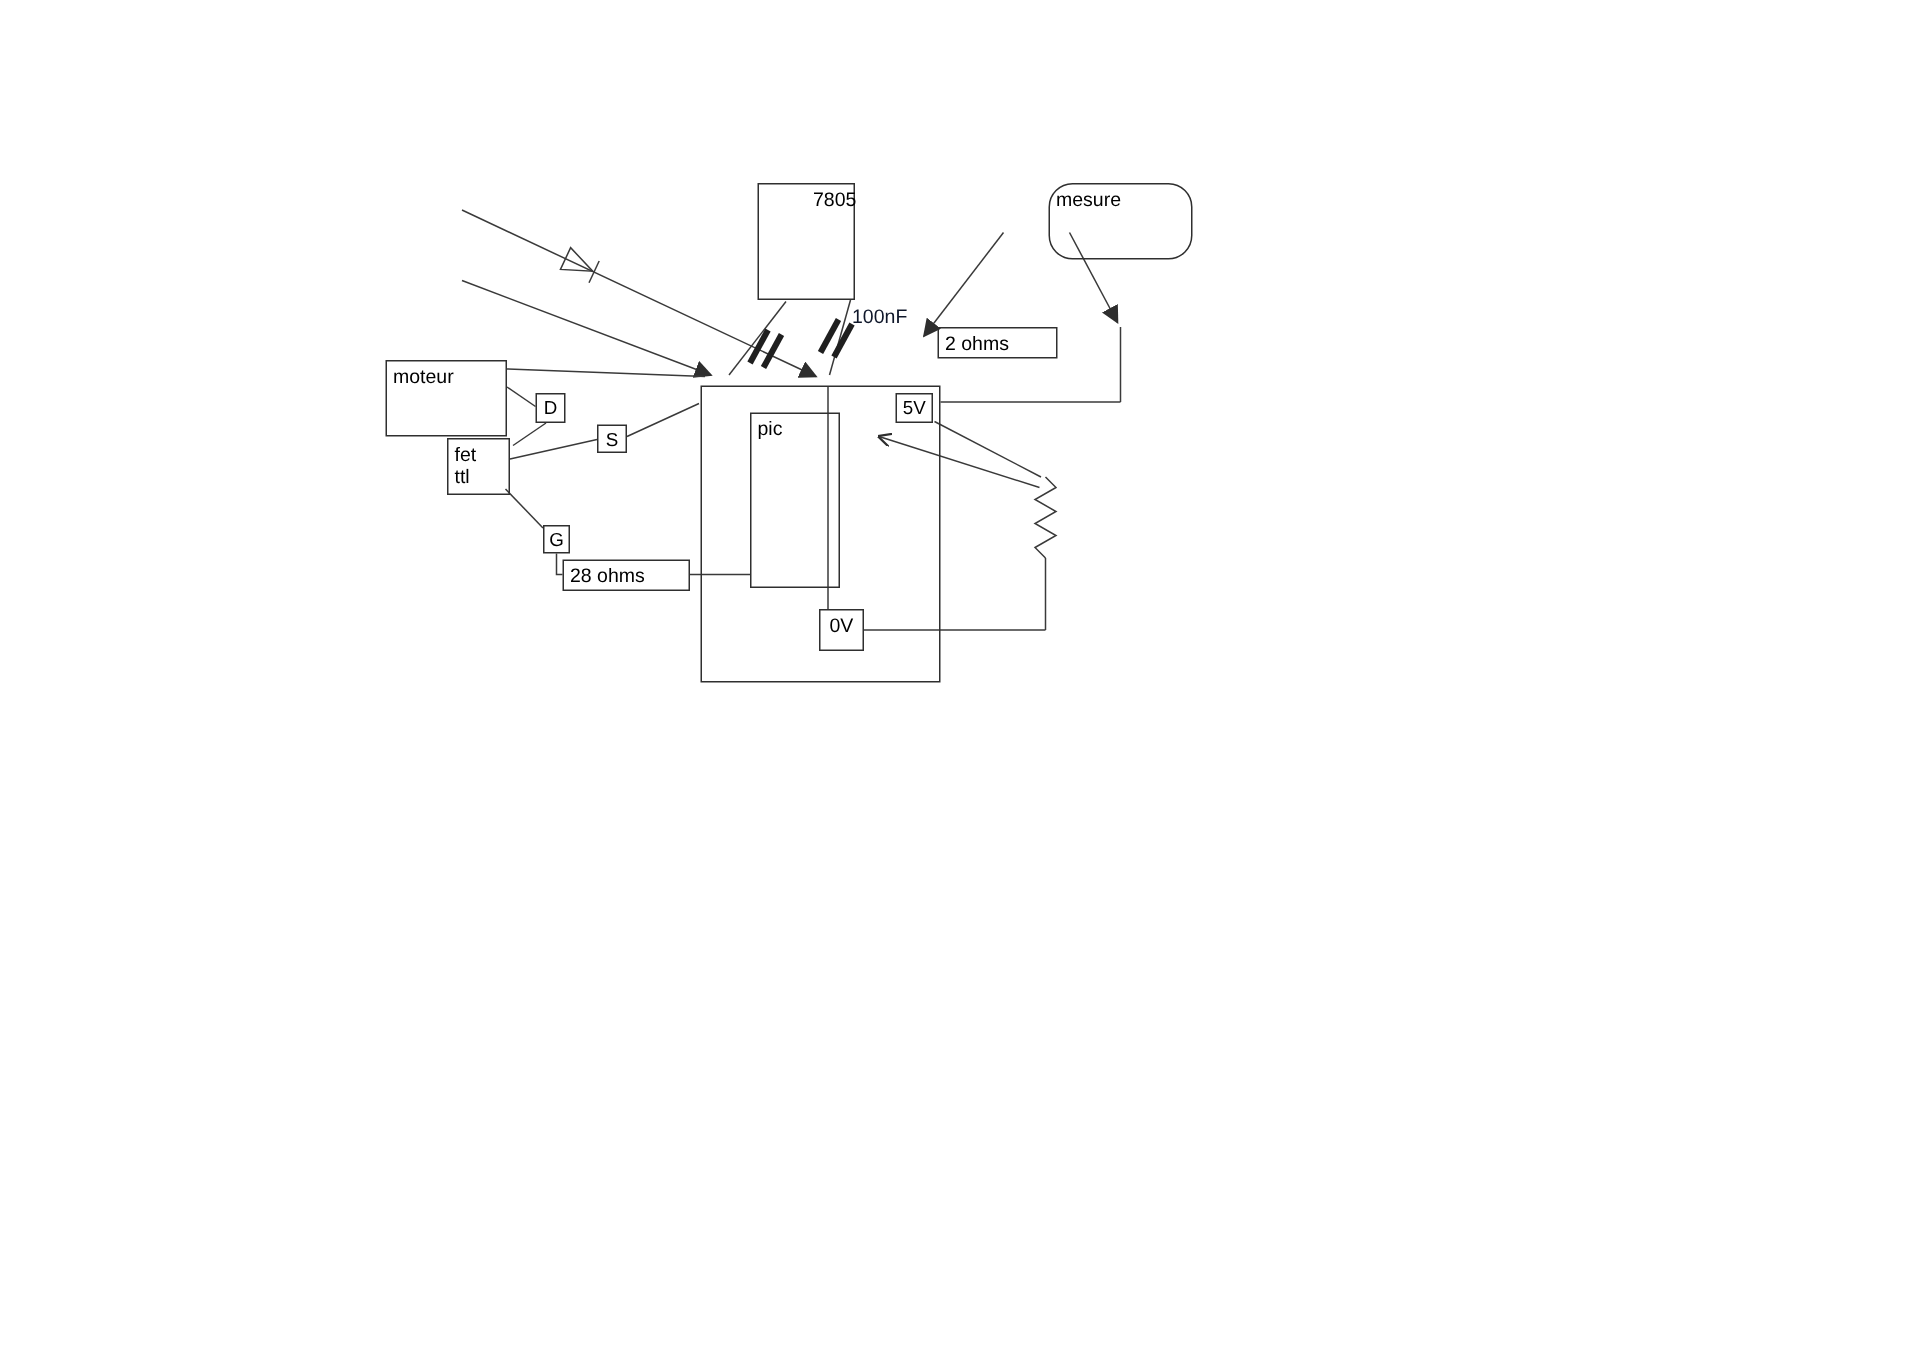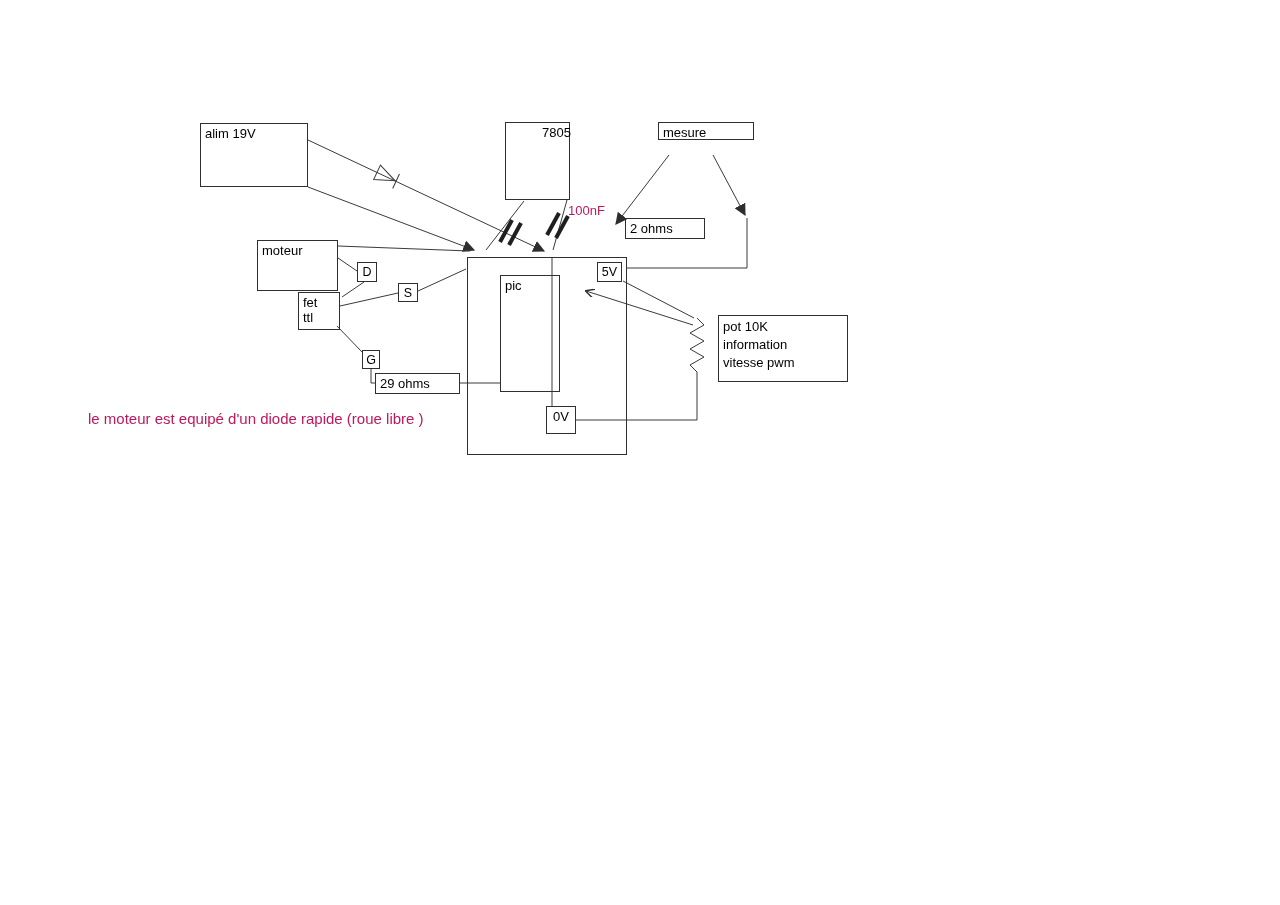--- a/index.html
+++ b/index.html
@@ -33,28 +33,28 @@
   }
   .pin {
     text-align: center;
     padding: 2px 0;
     font-size: 12.5px;
   }
   .plain-label {
     position: absolute;
     z-index: 2;
     font-size: 13px;
-    color: #be185d;
+    color: #0f172a;
     white-space: nowrap;
     text-align: center;
   }
   
   .b-alim   { left: 200px; top: 123px; width: 108px; height: 64px; }
   .b-7805   { left: 505px; top: 122px; width: 65px;  height: 78px; padding-left: 36px; }
-  .b-mesure { left: 658px; top: 122px; width: 96px;  height: 18px; }
+  .b-mesure { left: 699px; top: 122px; width: 96px;  height: 51px; border-radius: 16px; }
   .b-1ohms  { left: 625px; top: 218px; width: 80px;  height: 21px; }
   .b-moteur { left: 257px; top: 240px; width: 81px;  height: 51px; }
   .b-pind   { left: 357px; top: 262px; width: 20px;  height: 20px; }
   .b-pins   { left: 398px; top: 283px; width: 20px;  height: 19px; }
   .b-fet    { left: 298px; top: 292px; width: 42px;  height: 38px; }
   .b-ping   { left: 362px; top: 350px; width: 18px;  height: 19px; }
   .b-47ohms { left: 375px; top: 373px; width: 85px;  height: 21px; }
   .b-big    { left: 467px; top: 257px; width: 160px; height: 198px; }
   .b-pic    { left: 500px; top: 275px; width: 60px;  height: 117px; }
   .b-5v     { left: 597px; top: 262px; width: 25px;  height: 20px; }
@@ -116,23 +116,20 @@
     <g stroke="#1f1f1f" stroke-width="4">
       <line x1="500" y1="242" x2="512" y2="220"></line>
       <line x1="509" y1="245" x2="521" y2="223"></line>
     </g>
     <g stroke="#1f1f1f" stroke-width="4">
       <line x1="547" y1="235" x2="559" y2="213"></line>
       <line x1="556" y1="238" x2="568" y2="216"></line>
     </g>
   </svg>
 
-  <div class="box b-alim">
-    <span>alim 19V</span>
-  </div>
 
   <div class="box b-7805">
     <span>7805</span>
   </div>
 
   <div class="box b-mesure">
     <span>mesure</span>
   </div>
 
   <div class="box b-1ohms">
@@ -154,40 +151,34 @@
   <div class="box b-fet">
     <div>fet</div>
     <div>ttl</div>
   </div>
 
   <div class="box pin b-ping">
     <span>G</span>
   </div>
 
   <div class="box b-47ohms">
-    <span>29 ohms</span>
+    <span>28 ohms</span>
   </div>
 
   <div class="box b-big"></div>
 
   <div class="box b-pic">
     <span>pic</span>
   </div>
 
   <div class="box pin b-5v">
     <span>5V</span>
   </div>
 
   <div class="box b-0v">
     <span>0V</span>
   </div>
 
-  <div class="box b-pot">
-    <div>pot 10K</div>
-    <div>information</div>
-    <div>vitesse pwm</div>
-  </div>
 
   <div class="plain-label l-100nf">100nF</div>
 
-  <div class="plain-label l-note">le moteur est equipé d'un diode rapide (roue libre )</div>
 
 </div>
 
 </body></html>

